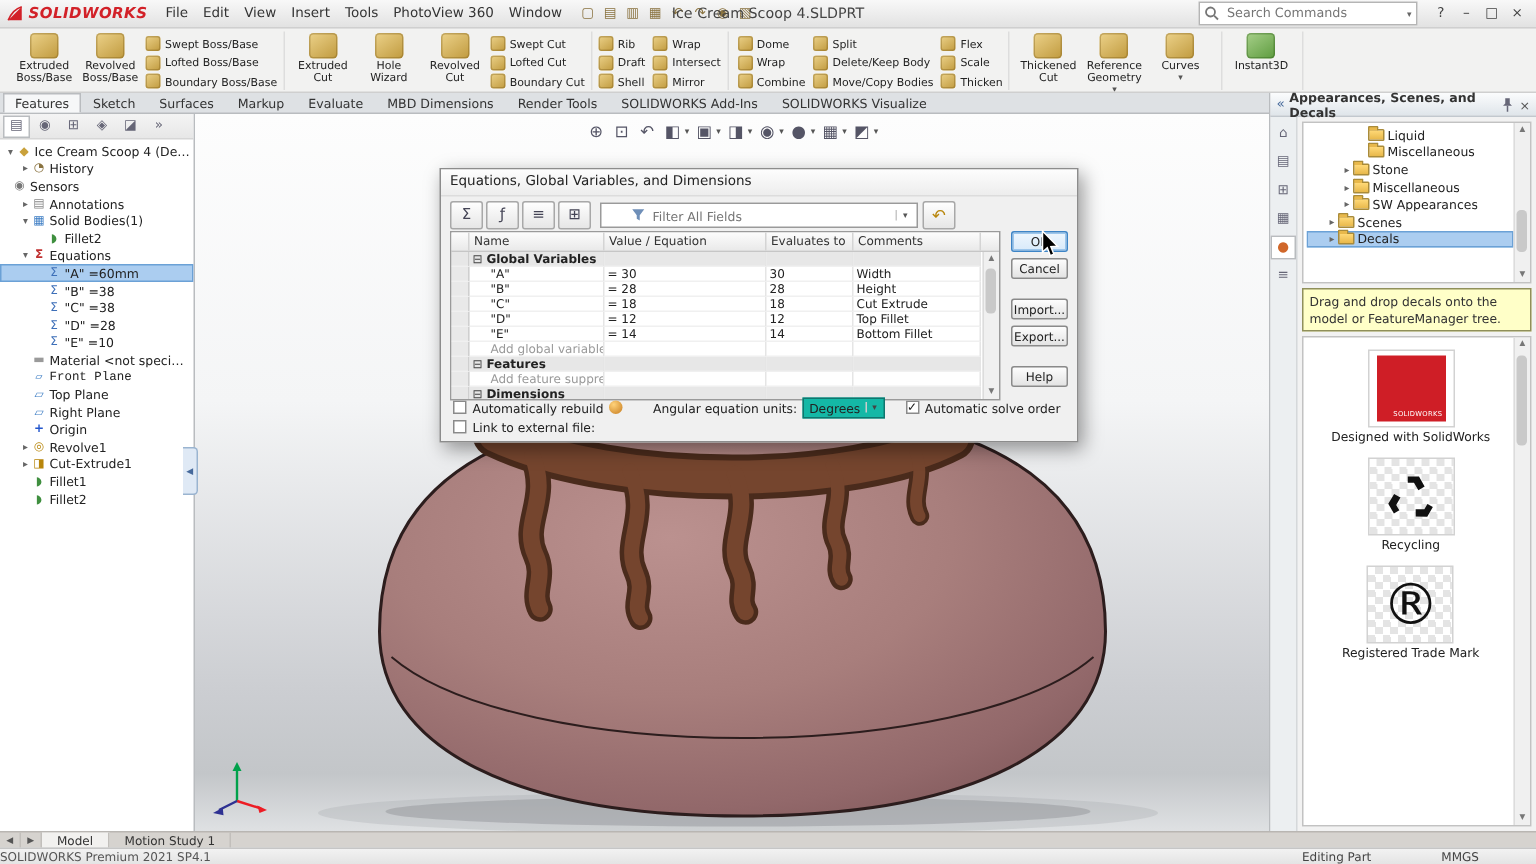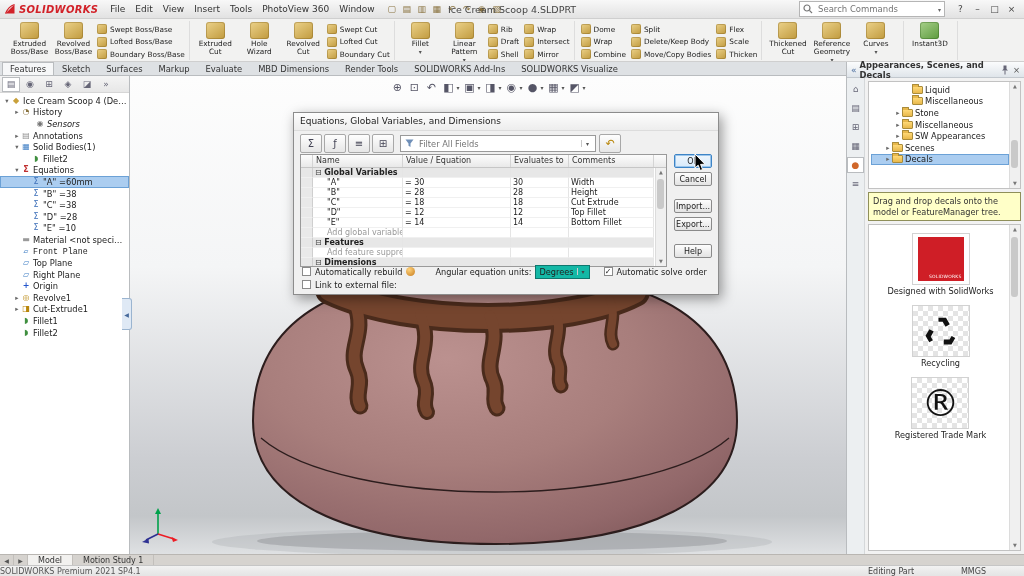--- a/index.html
+++ b/index.html
@@ -100,21 +100,21 @@
   .sw-red{width:46px;height:44px;background:#cf1e26;position:relative}
   .sw-red span{position:absolute;right:2px;bottom:2px;color:#fff;font-size:4.5px;letter-spacing:.2px}
   .reg-glyph{font-size:38px;line-height:1;color:#111}
   .decal-label{font-size:8.2px;color:#222;text-align:center;line-height:1.1}
 
   
   .dialog{position:absolute;left:293px;top:112px;width:424px;height:181px;background:#f0f0f0;border:1px solid #8c8c8c;box-shadow:3px 4px 12px rgba(0,0,0,.4);z-index:100}
   .dlg-title{height:17px;line-height:17px;padding-left:6px;font-size:9px;color:#222;background:linear-gradient(#fdfdfd,#ededed);border-bottom:1px solid #dcdcdc}
   .dlg-toolbar{display:flex;align-items:center;gap:3px;padding:3px 6px 2px}
   .tbtn{width:20px;height:17px;border:1px solid #a8a8a8;background:linear-gradient(#fefefe,#e6e6e6);display:flex;align-items:center;justify-content:center;font-size:10px;color:#445;border-radius:2px;cursor:default}
-  .filterbox{display:flex;align-items:center;gap:3px;border:1px solid #9a9a9a;background:#fff;height:15px;width:188px;padding:0 2px 0 4px;margin-left:3px}
+  .filterbox{display:flex;align-items:center;gap:3px;border:1px solid #9a9a9a;background:#fff;height:15px;width:188px;padding:0 2px 0 20px;margin-left:3px}
   .filterbox input{flex:1;border:none;outline:none;font-size:8.3px;color:#666;font-family:inherit;min-width:0}
   .fdrop{border-left:1px solid #c8c8c8;width:11px;text-align:center;font-size:6px;color:#555}
   .undo-glyph{color:#b8860b;font-size:11px}
   .dtable{position:absolute;left:6px;top:41px;width:367px;height:113px;background:#fff;border:1px solid #9a9a9a;box-sizing:border-box}
   .thead{display:grid;grid-template-columns:12px 90px 108px 58px 85px;height:12px;background:linear-gradient(#fcfcfc,#e9e9e9);border-bottom:1px solid #c6c6c6;font-size:8px;color:#333}
   .thead span{border-right:1px solid #d4d4d4;padding:0 3px;line-height:12px;overflow:hidden;white-space:nowrap}
   .tbody{position:absolute;top:13px;left:0;right:10px;bottom:0;overflow:hidden}
   .trow{display:grid;grid-template-columns:12px 90px 108px 58px 85px;height:10px;line-height:10px;font-size:8px;cursor:default}
   .trow .c{border-right:1px solid #e5e5e5;border-bottom:1px solid #f0f0f0;padding:0 2px;overflow:hidden;white-space:nowrap}
   .trow .g{background:#e9e9e9;border-right:1px solid #cfcfcf}
@@ -285,33 +285,20 @@
               <span class="sicon lofted-cut-icon"></span>
               <span>Lofted Cut</span>
             </div>
           <div class="smallbtn">
               <span class="sicon boundary-cut-icon"></span>
               <span>Boundary Cut</span>
             </div>
         </div>
       </div>
       <div class="rgroup">
-        <div class="bigs">
-
-        <div class="bigbtn">
-              <span class="bicon fillet-ribbon-icon"></span>
-              <span class="blabel">Fillet</span>
-              <span class="dd show">▾</span>
-            </div>
-          <div class="bigbtn">
-              <span class="bicon linear-pattern-icon"></span>
-              <span class="blabel">Linear Pattern</span>
-              <span class="dd show">▾</span>
-            </div>
-        </div>
         <div class="smalls">
 
         <div class="smallbtn">
               <span class="sicon rib-icon"></span>
               <span>Rib</span>
             </div>
           <div class="smallbtn">
               <span class="sicon draft-icon"></span>
               <span>Draft</span>
             </div>
@@ -455,21 +442,21 @@
     <div class="titem" style="padding-left: 3px;">
           <span class="exp">▾</span>
           <span class="ti part-icon"></span>
           <span class="tlabel">Ice Cream Scoop 4 (Default&lt;&lt;Default</span>
         </div>
         <div class="titem" style="padding-left: 13px;">
           <span class="exp">▸</span>
           <span class="ti history-icon"></span>
           <span class="tlabel">History</span>
         </div>
-        <div class="titem" style="padding-left: 27px; font-style: italic;">
+        <div class="titem" style="padding-left: 0;">
           <span class="exp"></span>
           <span class="ti sensors-icon"></span>
           <span class="tlabel">Sensors</span>
         </div>
         <div class="titem" style="padding-left: 13px;">
           <span class="exp">▸</span>
           <span class="ti annotations-icon"></span>
           <span class="tlabel">Annotations</span>
         </div>
         <div class="titem" style="padding-left: 13px;">

